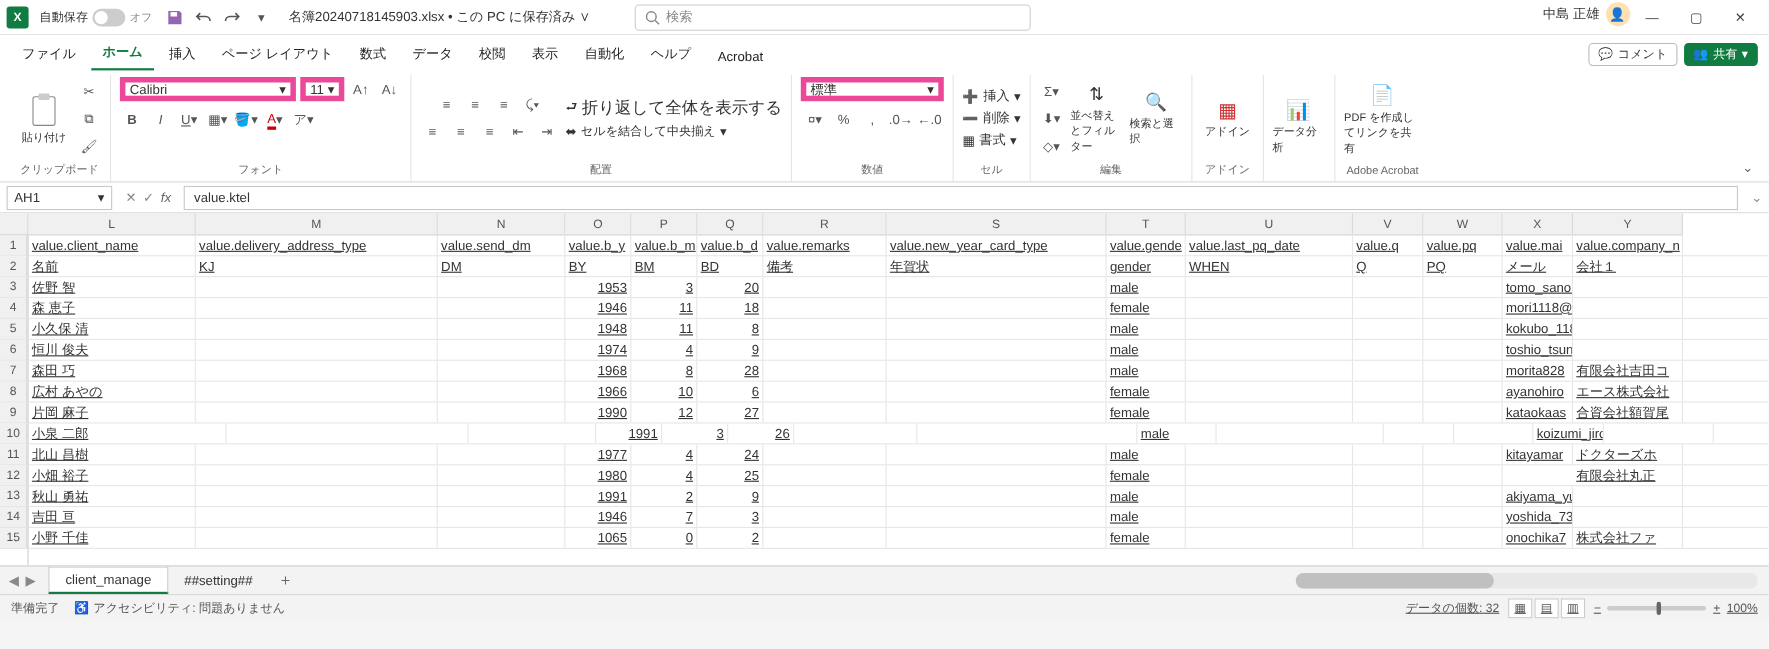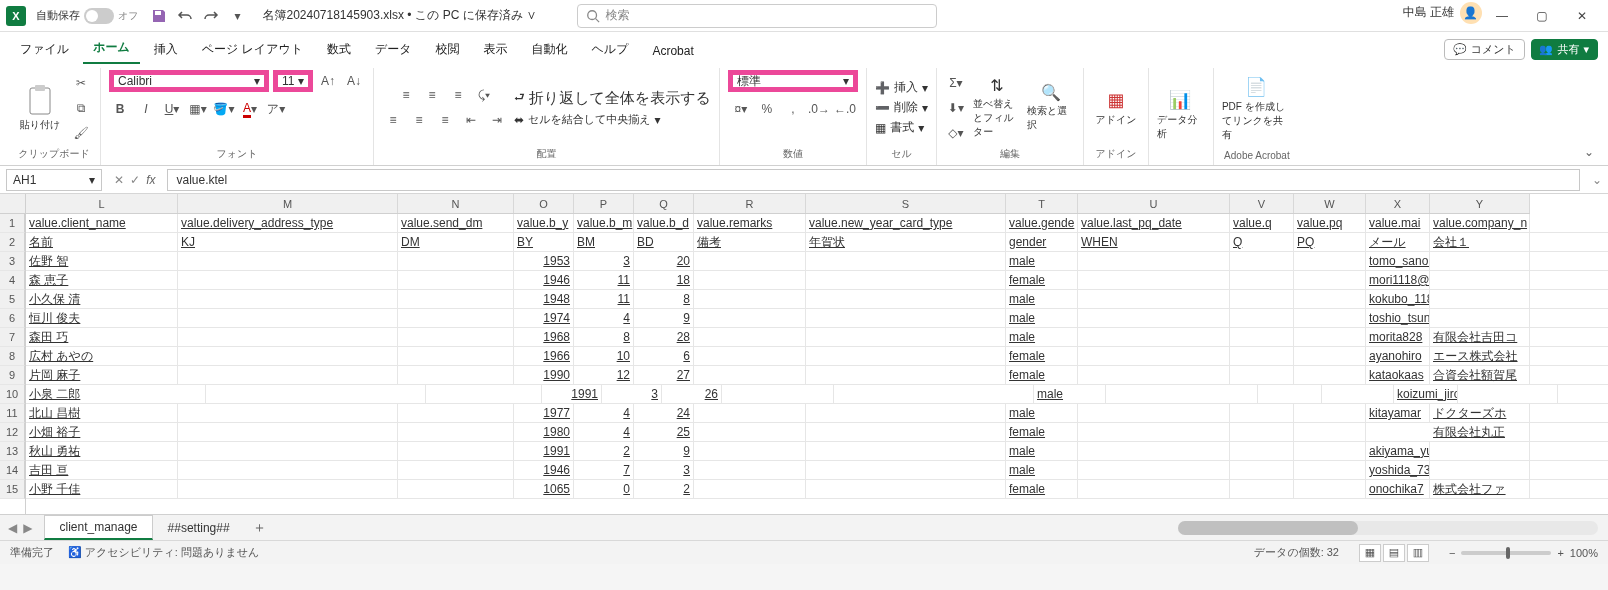--- a/index.html
+++ b/index.html
@@ -51,21 +51,21 @@
 .gridwrap{ flex:1; display:flex; flex-direction:column; }
 .hdrwrap{ display:flex; }
 .sheet-tabs{ height:26px; background:#f3f3f3; border-top:1px solid #d0d0d0; display:flex; align-items:center; padding:0 8px; position:relative;}
 .sheet-nav{ display:flex; gap:6px; color:#888; margin-right:12px;}
 .sheet{ padding:4px 14px; font-size:12px; border:1px solid transparent; }
 .sheet.active{ background:#fff; border:1px solid #ccc; border-bottom:2px solid #107c41; }
 .addsheet{ margin-left:8px; color:#666; font-size:14px;}
 .hscroll{ position:absolute; right:10px; top:6px; width:420px; height:14px; background:#e8e8e8; border-radius:7px; }
 .hscroll-thumb{ position:absolute; left:0; top:0; width:180px; height:14px; background:#c0c0c0; border-radius:7px;}
 .status{ height:24px; background:#f3f3f3; border-top:1px solid #d8d8d8; display:flex; align-items:center; padding:0 10px; font-size:11px; color:#555; gap:14px;}
-.status-right{ margin-left:auto; display:flex; align-items:center; gap:20px;}
+.status-right{ margin-left:auto; display:flex; align-items:center; gap:8px;text-decoration:underline;}
 .viewbtns{ display:flex; gap:2px;}
 .vb{ width:22px; height:18px; border:1px solid #ccc; display:flex; align-items:center; justify-content:center; background:#fff;}
 .zoom{ display:flex; align-items:center; gap:6px;}
 .zslider{ width:90px; height:4px; background:#ccc; position:relative; border-radius:2px;}
 .zslider::after{ content:""; position:absolute; left:45px; top:-4px; width:4px; height:12px; background:#666; border-radius:2px;}
 svg{ display:block; }
 </style>
 </head>
 <body>
 

